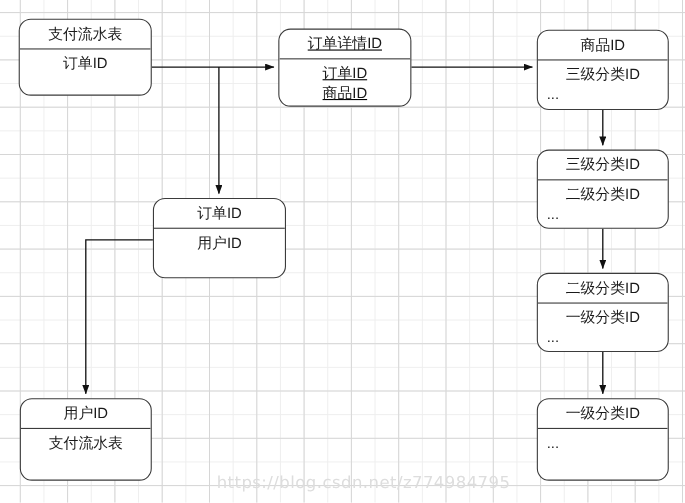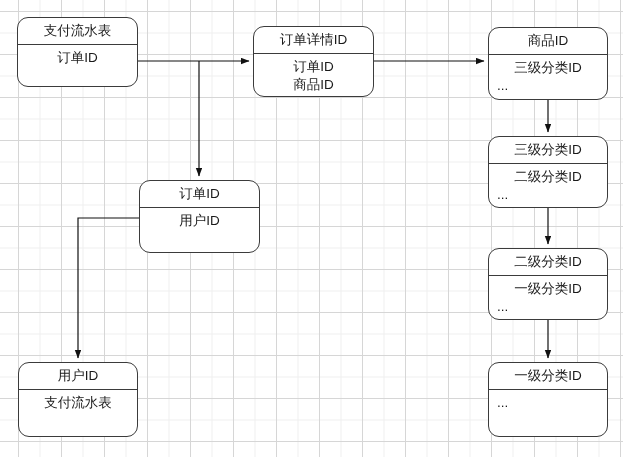--- a/index.html
+++ b/index.html
@@ -99,21 +99,21 @@
       </g>
   </svg>
 
   <div id="nodes">
       <div class="entity" style="left: 17px; top: 17px; width: 121px; height: 70px; border-color: rgb(59, 59, 59);">
         <div class="entity-title" style="border-bottom-color: rgb(59, 59, 59); color: rgb(26, 26, 26);">支付流水表</div>
         <div class="entity-body">
           <div class="entity-row" style="color: rgb(26, 26, 26);">订单ID</div>
         </div>
       </div>
-      <div class="entity" style="left: 253px; top: 26px; width: 121px; height: 71px; border-color: rgb(59, 59, 59);">
+      <div class="entity" style="left: 253px; top: 26px; width: 121px; height: 71px; border-color: rgb(59, 59, 59); text-decoration: underline;">
         <div class="entity-title" style="border-bottom-color: rgb(59, 59, 59); color: rgb(26, 26, 26);">订单详情ID</div>
         <div class="entity-body">
           <div class="entity-row" style="color: rgb(26, 26, 26);">订单ID</div>
           <div class="entity-row" style="color: rgb(26, 26, 26);">商品ID</div>
         </div>
       </div>
       <div class="entity" style="left: 488px; top: 27px; width: 120px; height: 73px; border-color: rgb(59, 59, 59);">
         <div class="entity-title" style="border-bottom-color: rgb(59, 59, 59); color: rgb(26, 26, 26);">商品ID</div>
         <div class="entity-body">
           <div class="entity-row" style="color: rgb(26, 26, 26);">三级分类ID</div>
@@ -147,13 +147,14 @@
         </div>
       </div>
       <div class="entity" style="left: 488px; top: 362px; width: 120px; height: 75px; border-color: rgb(59, 59, 59);">
         <div class="entity-title" style="border-bottom-color: rgb(59, 59, 59); color: rgb(26, 26, 26);">一级分类ID</div>
         <div class="entity-body">
           <div class="entity-row left" style="color: rgb(26, 26, 26);">...</div>
         </div>
       </div>
     </div>
 
+  <div class="watermark">https://blog.csdn.net/z774984795</div>
 </div>
 
 </body></html>

